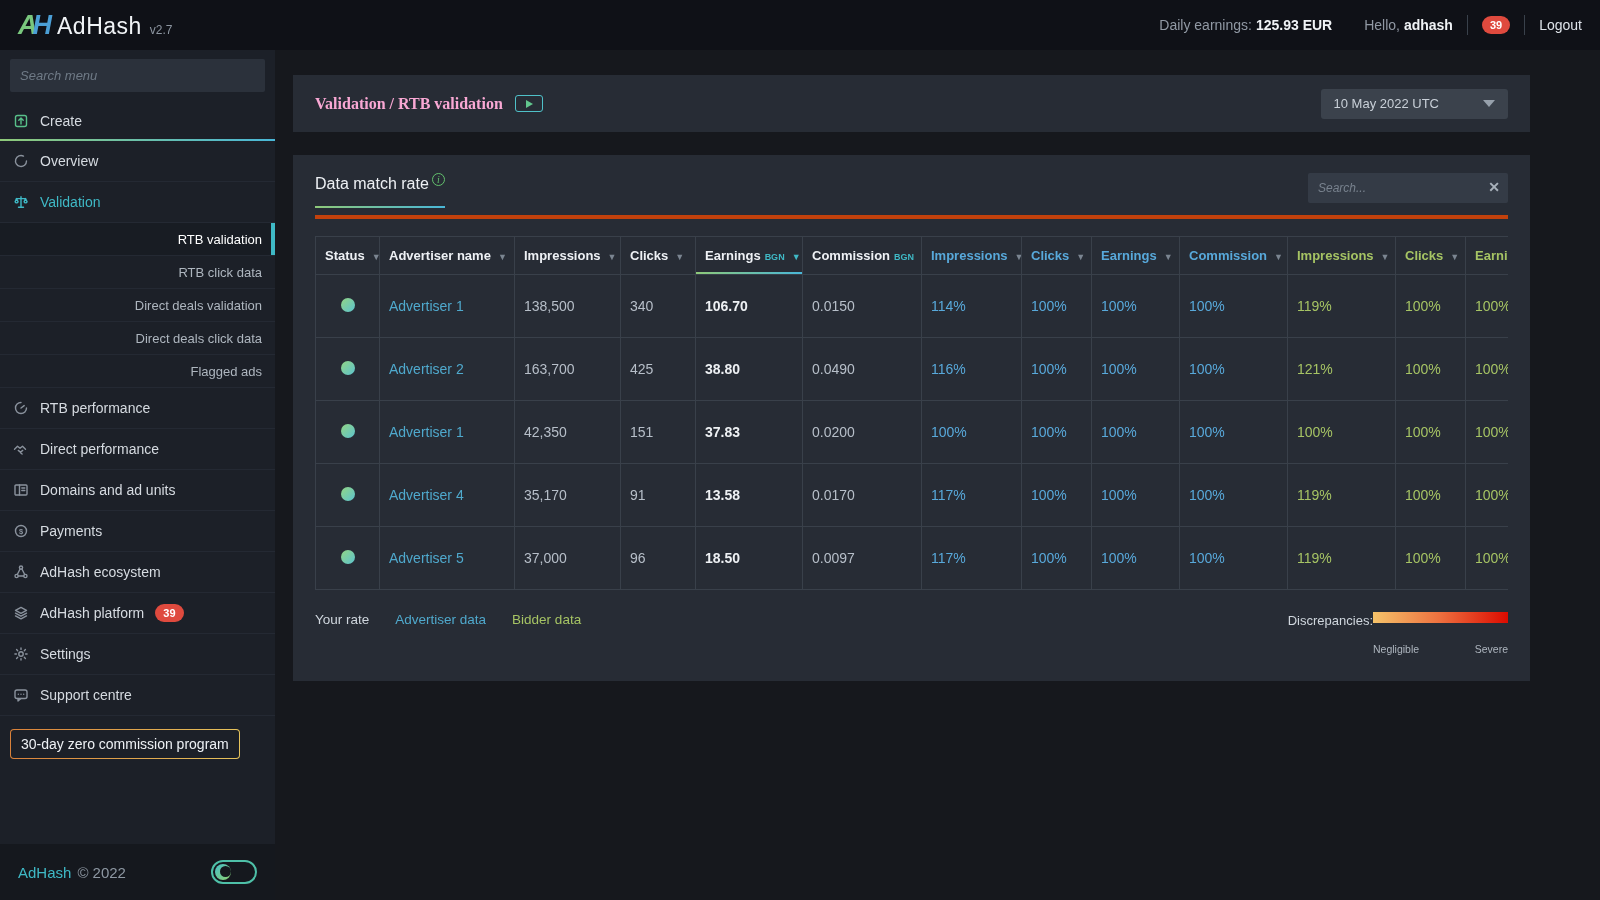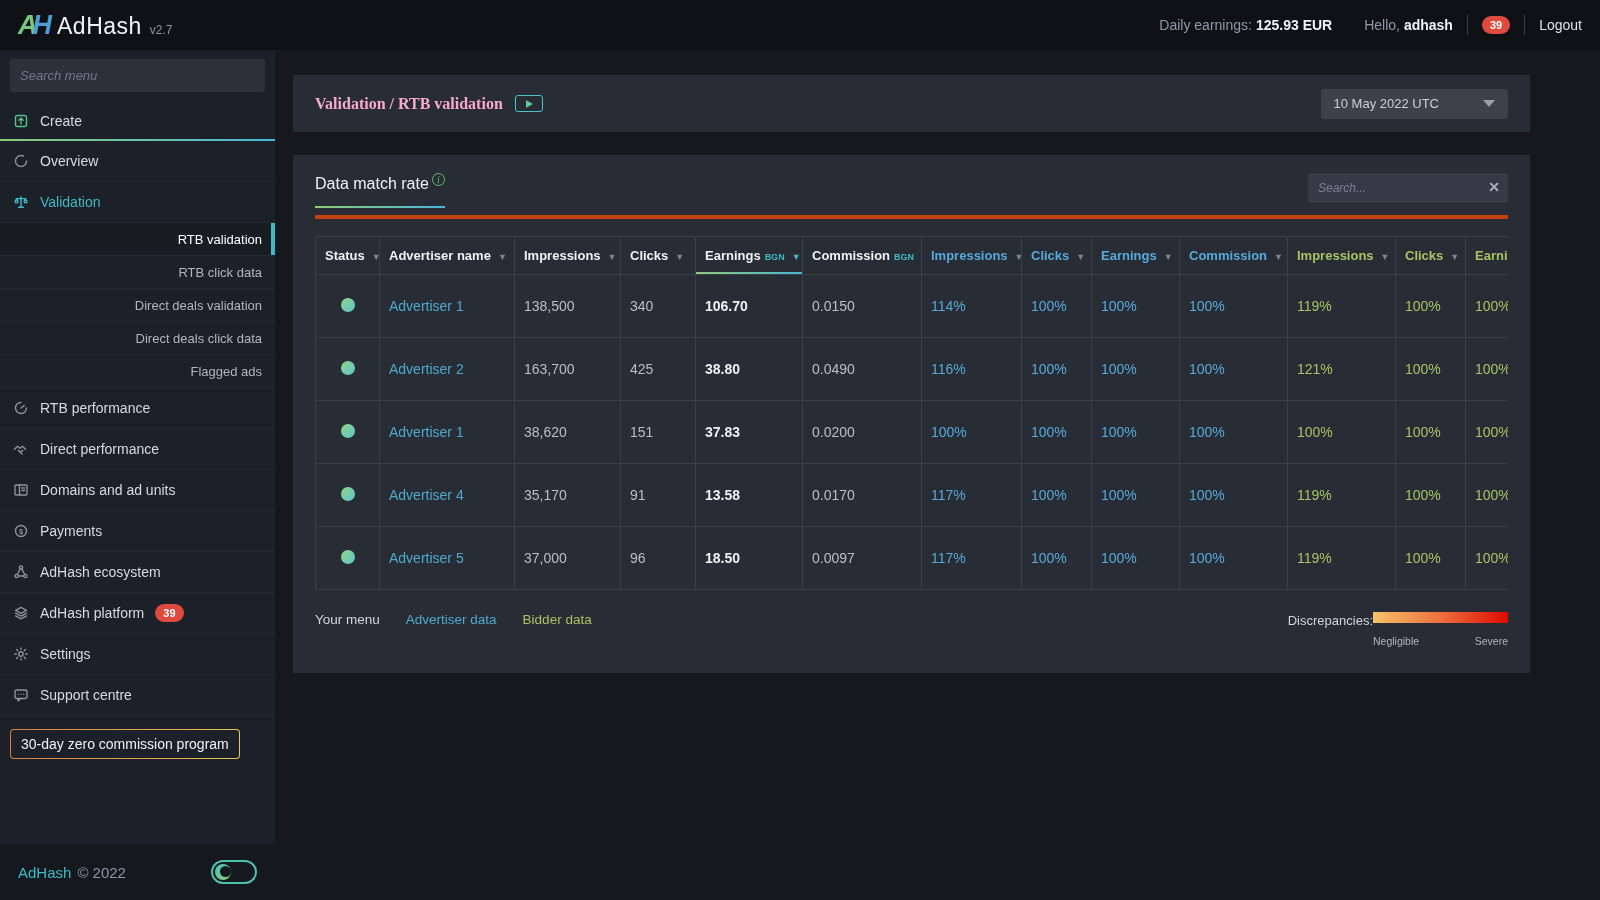--- a/index.html
+++ b/index.html
@@ -95,21 +95,21 @@
   .legend-row { margin-top:22px; display:flex; justify-content:space-between; align-items:flex-start; }
   .legend-tabs { display:flex; gap:26px; font-size:13.5px; }
   .legend-tab { cursor:pointer; }
   .legend-tab.g-your { color:#cfd6dd; }
   .legend-tab.g-advertiser { color:#4fa9cd; }
   .legend-tab.g-bidder { color:#a6c464; }
   .disc-wrap { display:flex; align-items:flex-start; }
   .disc-label { font-size:13px; color:#cfd6dd; margin-top:1px; }
   .disc-scale { width:135px; }
   .disc-bar { height:11px; background:linear-gradient(90deg,#f5c36a,#ee6f3e,#dc0b00); }
-  .disc-ends { display:flex; justify-content:space-between; font-size:10.5px; color:#aeb6bf; margin-top:12px; }
+  .disc-ends { display:flex; justify-content:space-between; font-size:10.5px; color:#aeb6bf; margin-top:20px; }
 </style>
 </head>
 <body>
 
 <div class="topbar">
   <div class="logo-group">
     <span class="monogram"><span class="ma">A</span><span class="mh">H</span></span>
     <span class="logo-text">AdHash</span>
     <span class="logo-ver">v2.7</span>
   </div>
@@ -346,21 +346,21 @@
                   <td class="g-advertiser">100%</td>
                   <td class="g-advertiser">100%</td>
                   <td class="g-advertiser">100%</td>
                   <td class="g-bidder">121%</td>
                   <td class="g-bidder">100%</td>
                   <td class="g-bidder">100%</td>
                 </tr>
                 <tr>
                   <td class="td-status"><span class="status-dot"></span></td>
                   <td class="g-your"><a>Advertiser 1</a></td>
-                  <td class="g-your">38,620</td>
+                  <td class="g-your">42,350</td>
                   <td class="g-your">151</td>
                   <td class="g-your em">37.83</td>
                   <td class="g-your">0.0200</td>
                   <td class="g-advertiser">100%</td>
                   <td class="g-advertiser">100%</td>
                   <td class="g-advertiser">100%</td>
                   <td class="g-advertiser">100%</td>
                   <td class="g-bidder">100%</td>
                   <td class="g-bidder">100%</td>
                   <td class="g-bidder">100%</td>
@@ -394,21 +394,21 @@
                   <td class="g-bidder">119%</td>
                   <td class="g-bidder">100%</td>
                   <td class="g-bidder">100%</td>
                 </tr>
               </tbody>
             </table>
         </div>
 
         <div class="legend-row">
           <div class="legend-tabs" id="legend-tabs">
-              <span class="legend-tab g-your">Your menu</span>
+              <span class="legend-tab g-your">Your rate</span>
               <span class="legend-tab g-advertiser">Advertiser data</span>
               <span class="legend-tab g-bidder">Bidder data</span>
             </div>
           <div class="disc-wrap">
             <span class="disc-label">Discrepancies:</span>
             <div class="disc-scale">
               <div class="disc-bar"></div>
               <div class="disc-ends">
                 <span>Negligible</span>
                 <span>Severe</span>

